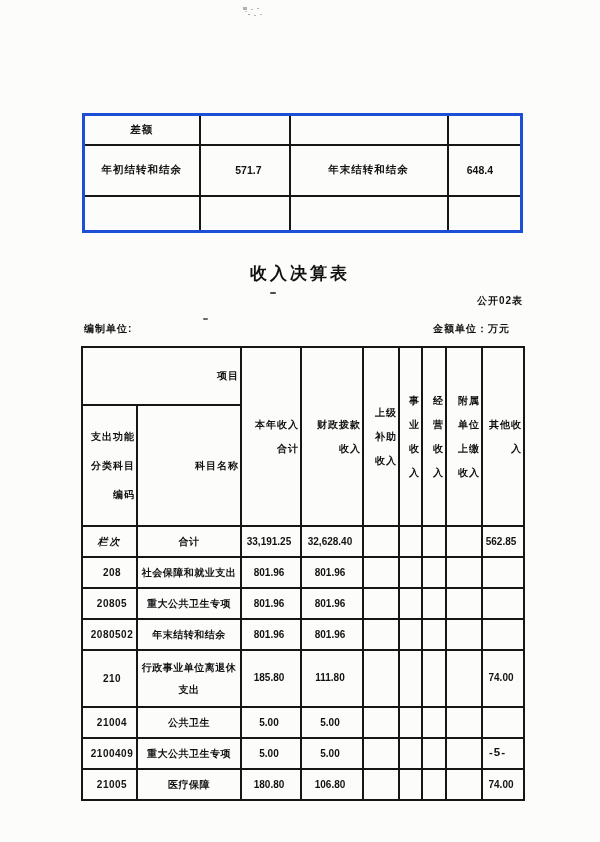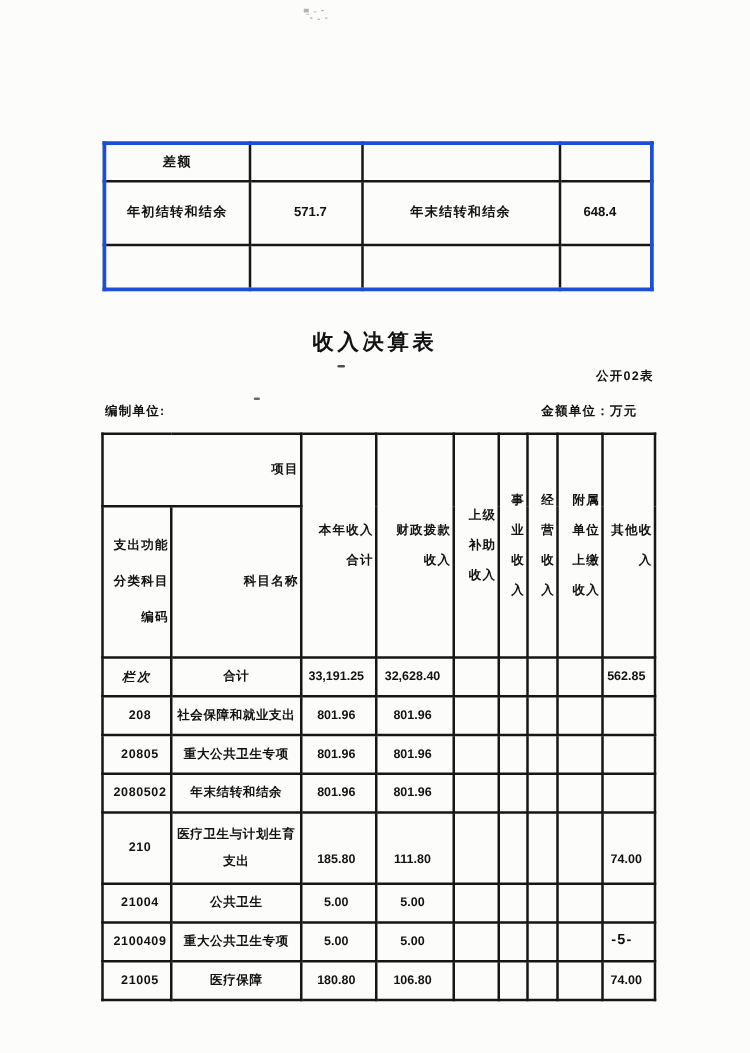--- a/index.html
+++ b/index.html
@@ -72,21 +72,21 @@
     padding: 16px 1px;
   }
   .income-table th.code-h { line-height: 29px; }
   .income-table tbody tr { height: 31px; }
   .income-table tbody tr.tall { height: 57px; }
   .income-table td { vertical-align: middle; }
   .income-table td.code { text-align: center; padding-left: 5px; letter-spacing: .5px; }
   .income-table td.code.center { text-align: center; padding-left: 0; letter-spacing: 2px; font-style: italic; }
   .income-table td.name { text-align: center; white-space: pre-line; line-height: 22px; letter-spacing: .5px; }
   .income-table td.num { text-align: center; padding-right: 4px; }
-  .income-table tr.tall td.num { vertical-align: bottom; padding-bottom: 13px; }
+  .income-table tr.tall td.num { vertical-align: bottom; padding-bottom: 23px; }
   .income-table tr.tall td.code { vertical-align: middle; }
 
   .page-number {
     position: absolute; left: 489px; top: 746px;
     font-size: 11.5px; font-weight: 700; letter-spacing: 1px;
   }
 </style>
 </head>
 <body>
 
@@ -212,21 +212,21 @@
         <td class="num">801.96</td>
         <td class="num">801.96</td>
         <td class="num"></td>
         <td class="num"></td>
         <td class="num"></td>
         <td class="num"></td>
         <td class="num"></td>
       </tr>
       <tr class="tall">
         <td class="code">210</td>
-        <td class="name">医疗卫生与计划生育
+        <td class="name">行政事业单位离退休
 支出</td>
         <td class="num">185.80</td>
         <td class="num">111.80</td>
         <td class="num"></td>
         <td class="num"></td>
         <td class="num"></td>
         <td class="num"></td>
         <td class="num">74.00</td>
       </tr>
       <tr>

